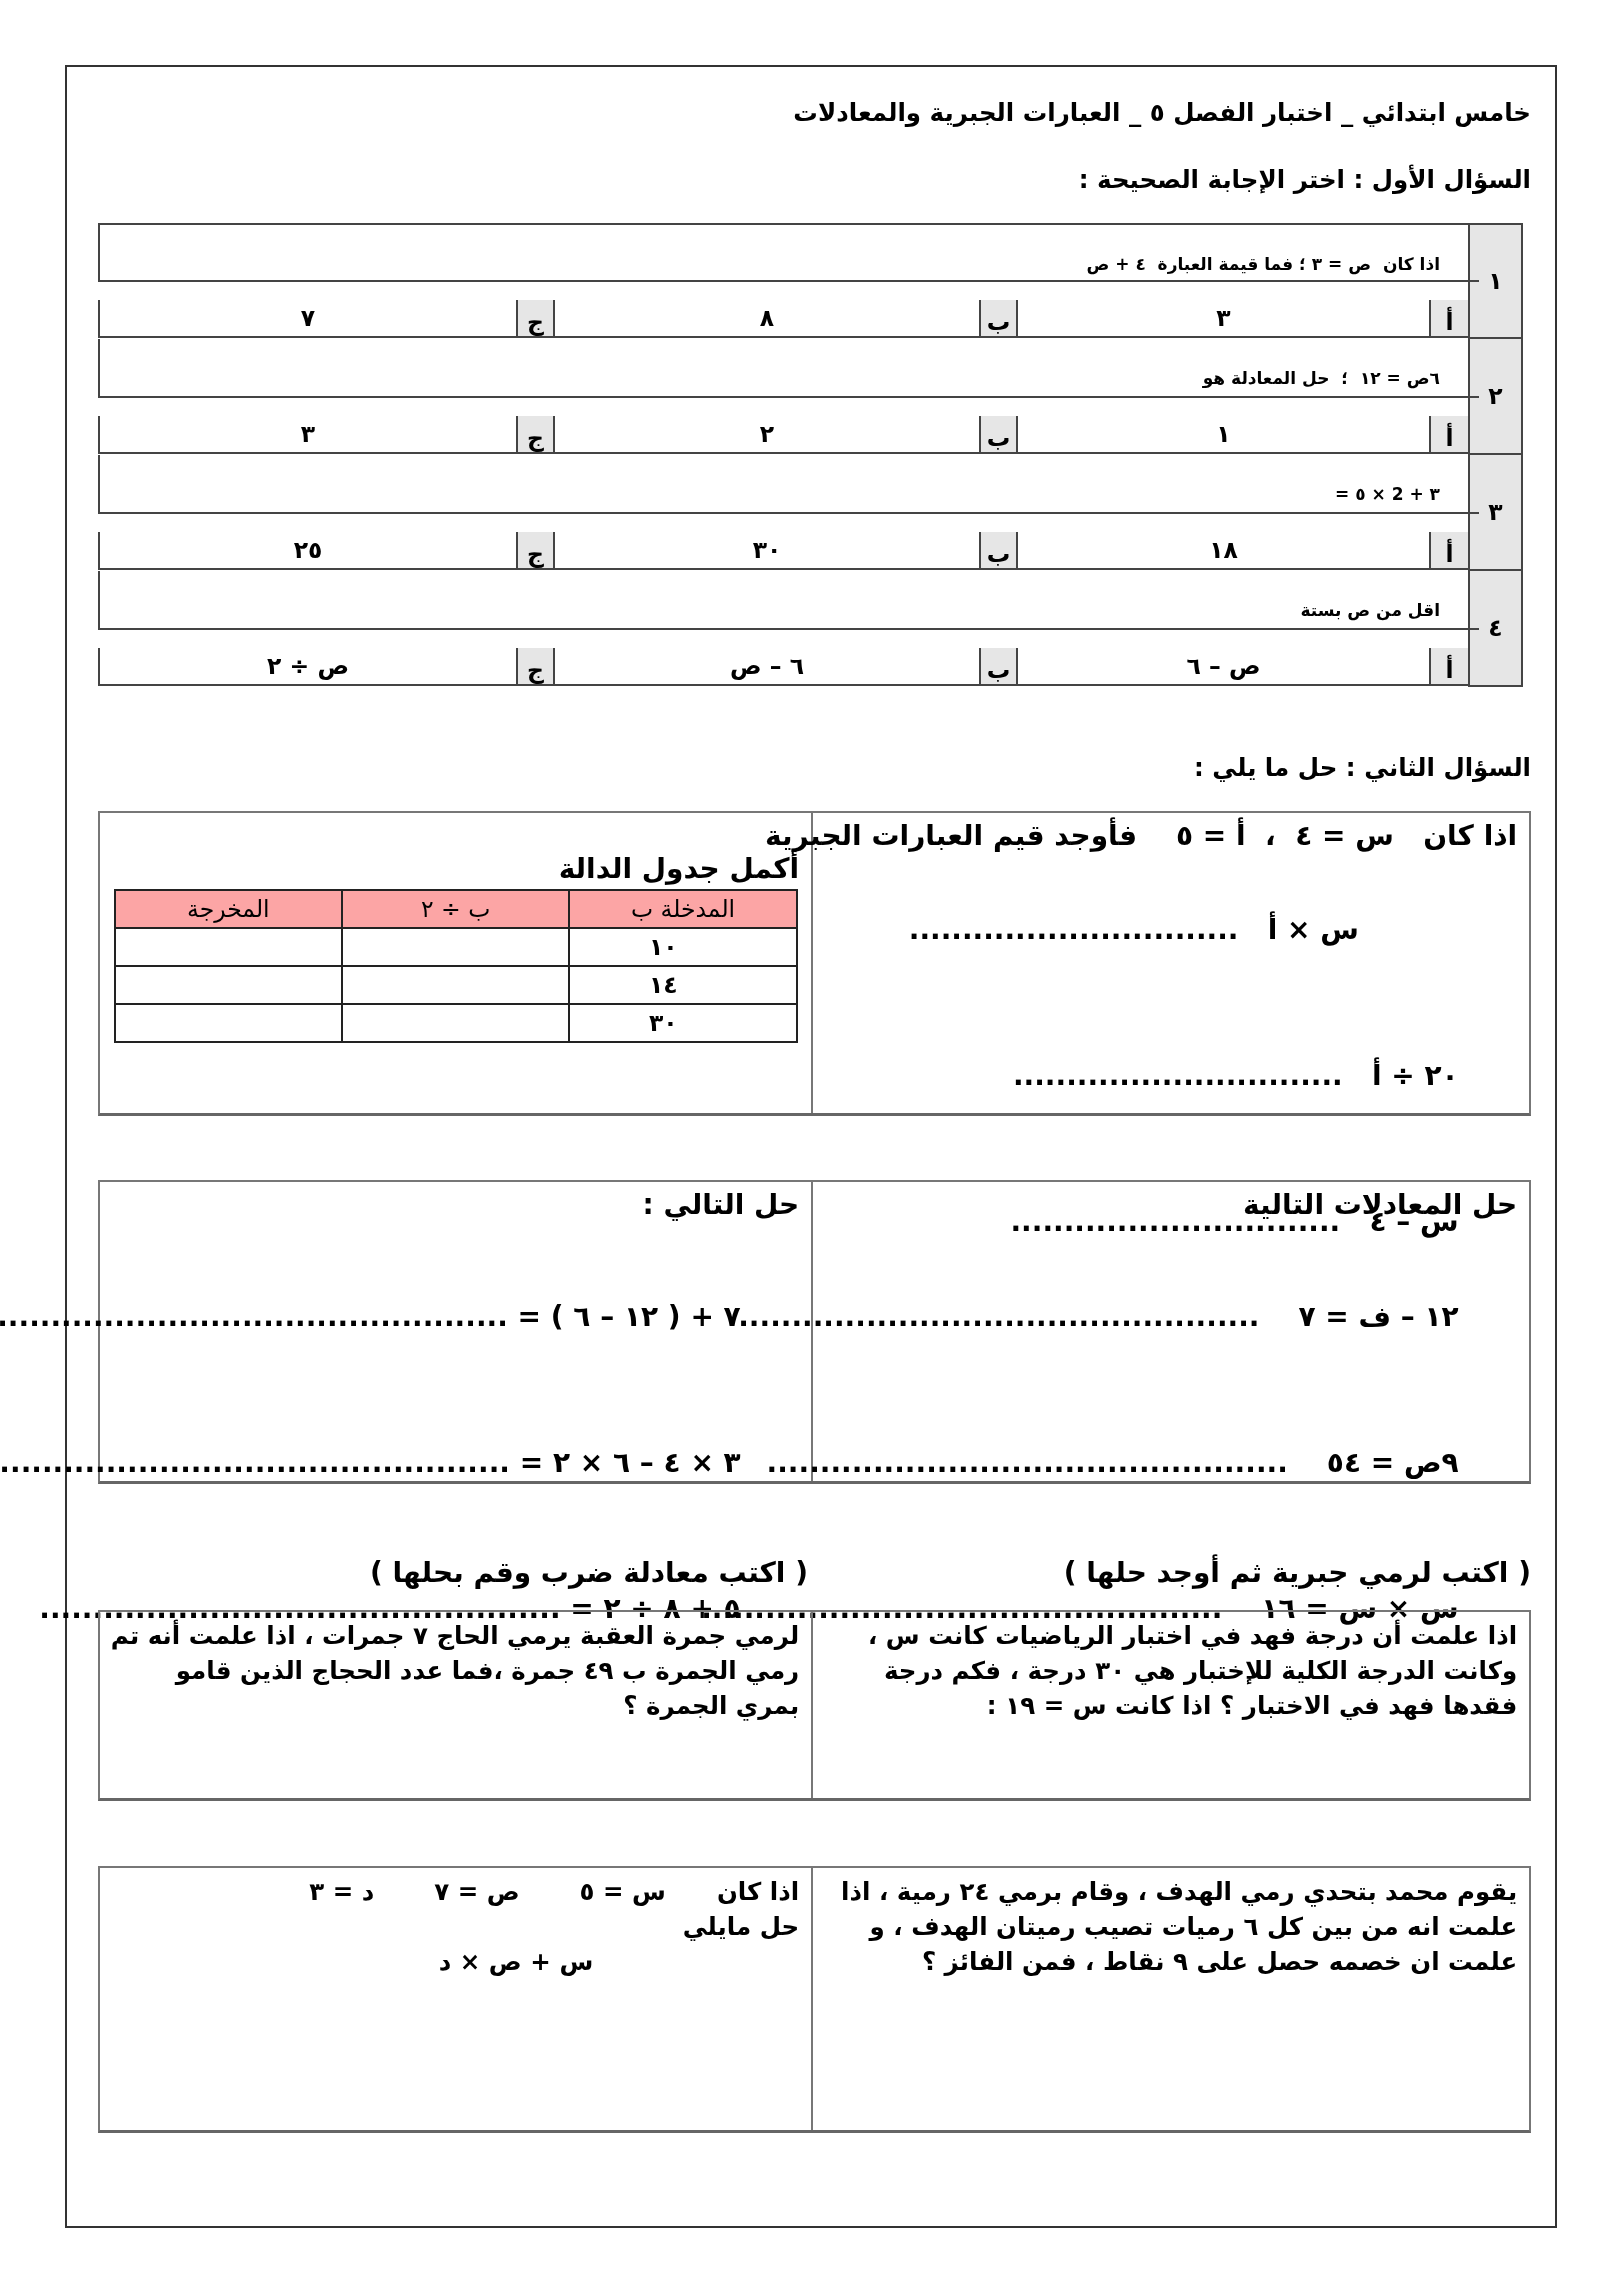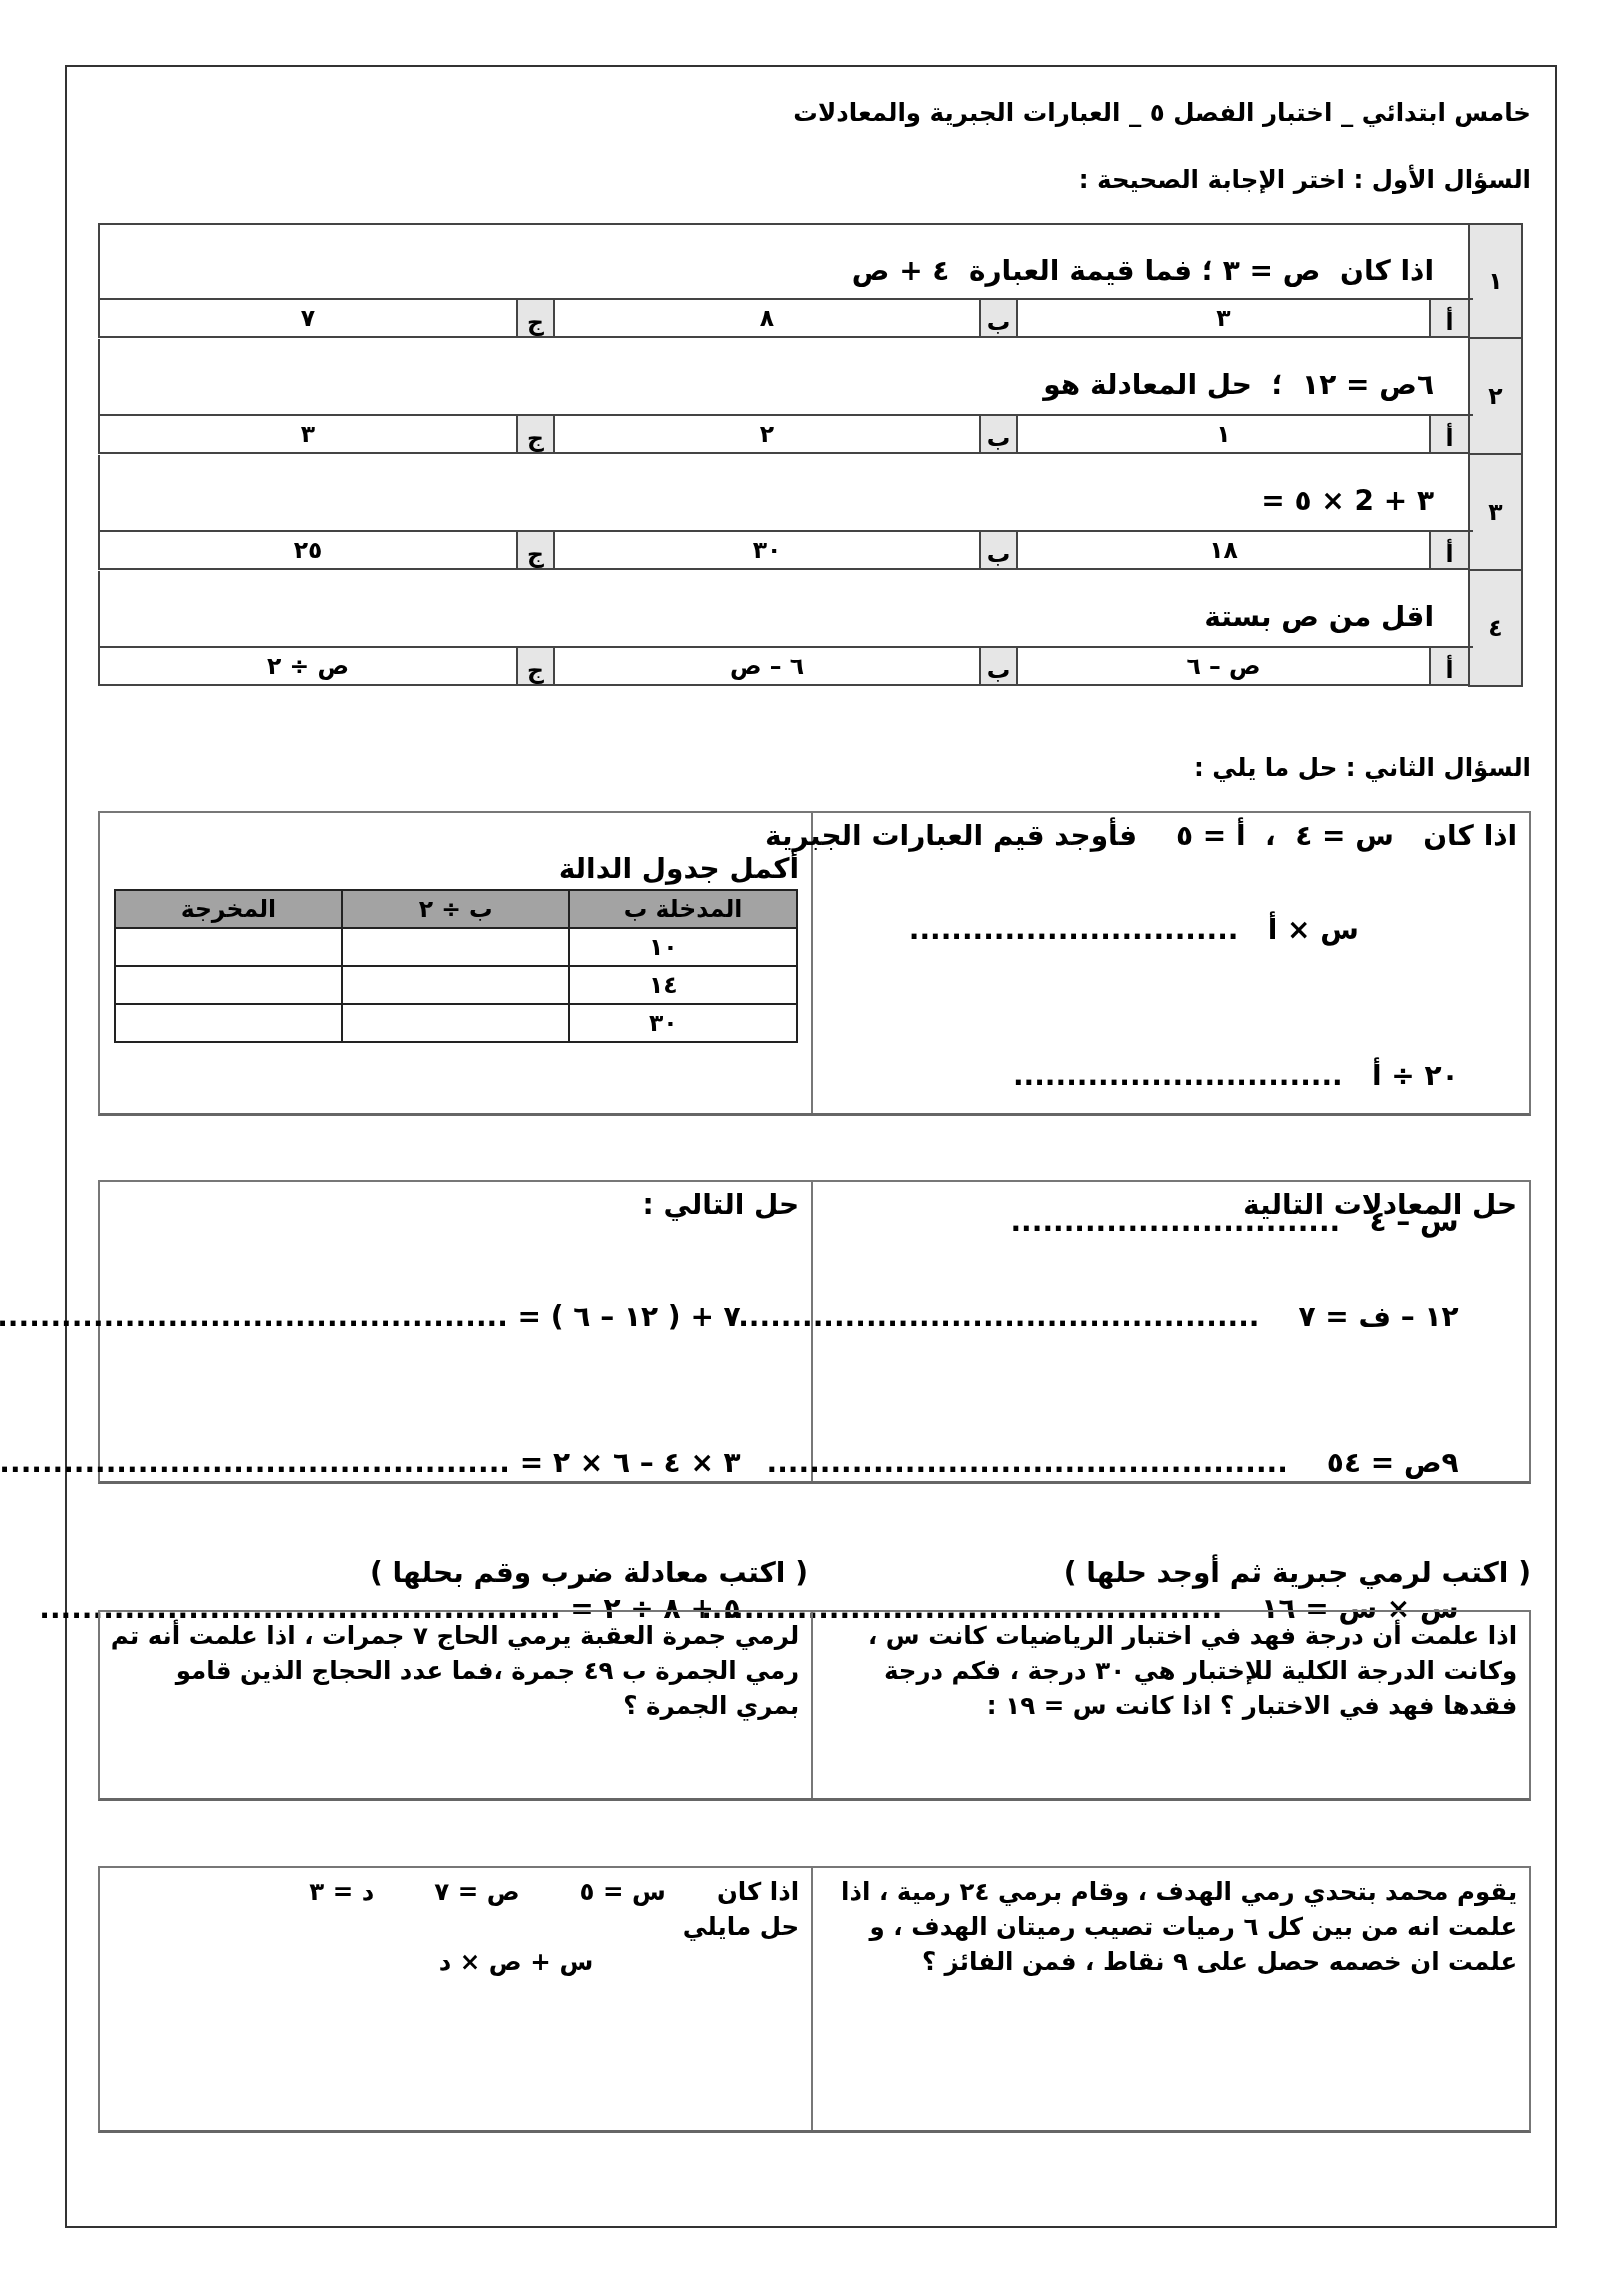--- a/index.html
+++ b/index.html
@@ -10,22 +10,22 @@
   .title { left: 98px; width: 1433px; top: 98px; text-align: right; font-size: 24.5px; font-weight: bold; direction: rtl; }
   .section-label { right: 90px; font-size: 24.5px; font-weight: bold; direction: rtl; }
 
   
   .q1-table { left: 98px; top: 223px; width: 1425px; }
   .q-row { position: relative; height: 116px; }
   .q-num { position: absolute; right: 0; top: 0; width: 55px; height: 116px; background: #e6e6e6;
            border: 2.9px solid #444; border-top: none; display: flex; align-items: center; justify-content: center;
            font-size: 23.5px; font-weight: bold; }
   .q-row:first-child .q-num { border-top: 2.9px solid #444; }
-  .q-text { position: absolute; right: 50px; left: 0; top: 0; height: 77px; border: 2.9px solid #444; border-right: none; border-top: none;
-            direction: rtl; font-size: 28px; font-weight: bold; padding: 29px 39px 0 0; white-space: pre; }
+  .q-text { position: absolute; right: 44px; left: 0; top: 0; height: 59px; border: 2.9px solid #444; border-right: none; border-top: none;
+            direction: rtl; font-size: 17px; font-weight: bold; padding: 29px 39px 0 0; white-space: pre; }
   .q-row:first-child .q-text { border-top: 2.9px solid #444; }
   .q-opts { position: absolute; right: 55px; left: 0; top: 77px; height: 38px; display: flex; flex-direction: row-reverse; border-left: 2.9px solid #444; border-bottom: 2.9px solid #444; }
   .opt-letter { width: 39px; background: #e6e6e6; border-left: 2px solid #444; border-right: 2px solid #444; display: flex; align-items: flex-end; justify-content: center;
                 font-size: 23.5px; font-weight: bold; line-height: 1; padding-bottom: 2px; }
   .opt-letter.first { border-right: none; }
   .opt-val { display: flex; align-items: center; justify-content: center; font-size: 23.5px; font-weight: bold; direction: rtl; }
   .opt-a { width: 411px; }
   .opt-b { width: 424px; }
   .opt-c { flex: 1; }
 
@@ -33,21 +33,21 @@
   .box { left: 98px; width: 1433px; border: 2px solid #777; border-bottom: 3.9px solid #666; }
   .box .divider { position: absolute; left: 711px; top: 0; bottom: 0; width: 2px; background: #777; }
   .cell-right { position: absolute; right: 0; top: 0; width: 720px; height: 100%; direction: rtl; padding: 5.9px 11.8px 0 0; }
   .cell-left { position: absolute; left: 0; top: 0; width: 711px; height: 100%; direction: rtl; padding: 5.9px 11.8px 0 9.8px; }
   .line { font-size: 28px; font-weight: bold; white-space: pre; line-height: 1.2; }
   .dots { letter-spacing: 1px; }
   .para { font-size: 24.5px; font-weight: bold; line-height: 35px; }
 
   .func-table { position: absolute; left: 13.7px; top: 76px; width: 684px; border-collapse: collapse; direction: rtl; font-size: 23.5px; font-weight: bold; }
   .func-table th, .func-table td { border: 2px solid #222; height: 38px; text-align: center; width: 33.33%; }
-  .func-table th { background: #a3a3a3; font-weight: bold; }
+  .func-table th { background: #fca5a5; font-weight: normal; }
   .func-table td.in { text-align: right; padding-right: 118px; }
 </style>
 </head>
 <body>
 
 <div class="page-border"></div>
 
 <div class="abs title">خامس ابتدائي _ اختبار الفصل ٥ _ العبارات الجبرية والمعادلات</div>
 
 <div class="abs section-label" style="top:165px;">السؤال الأول : اختر الإجابة الصحيحة :</div>

